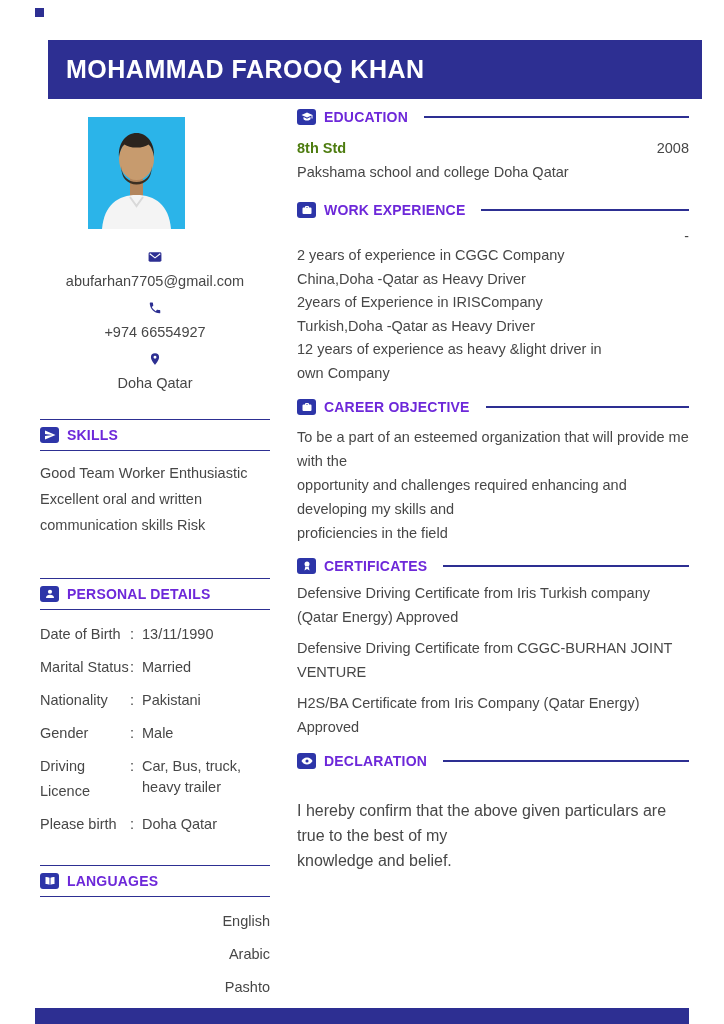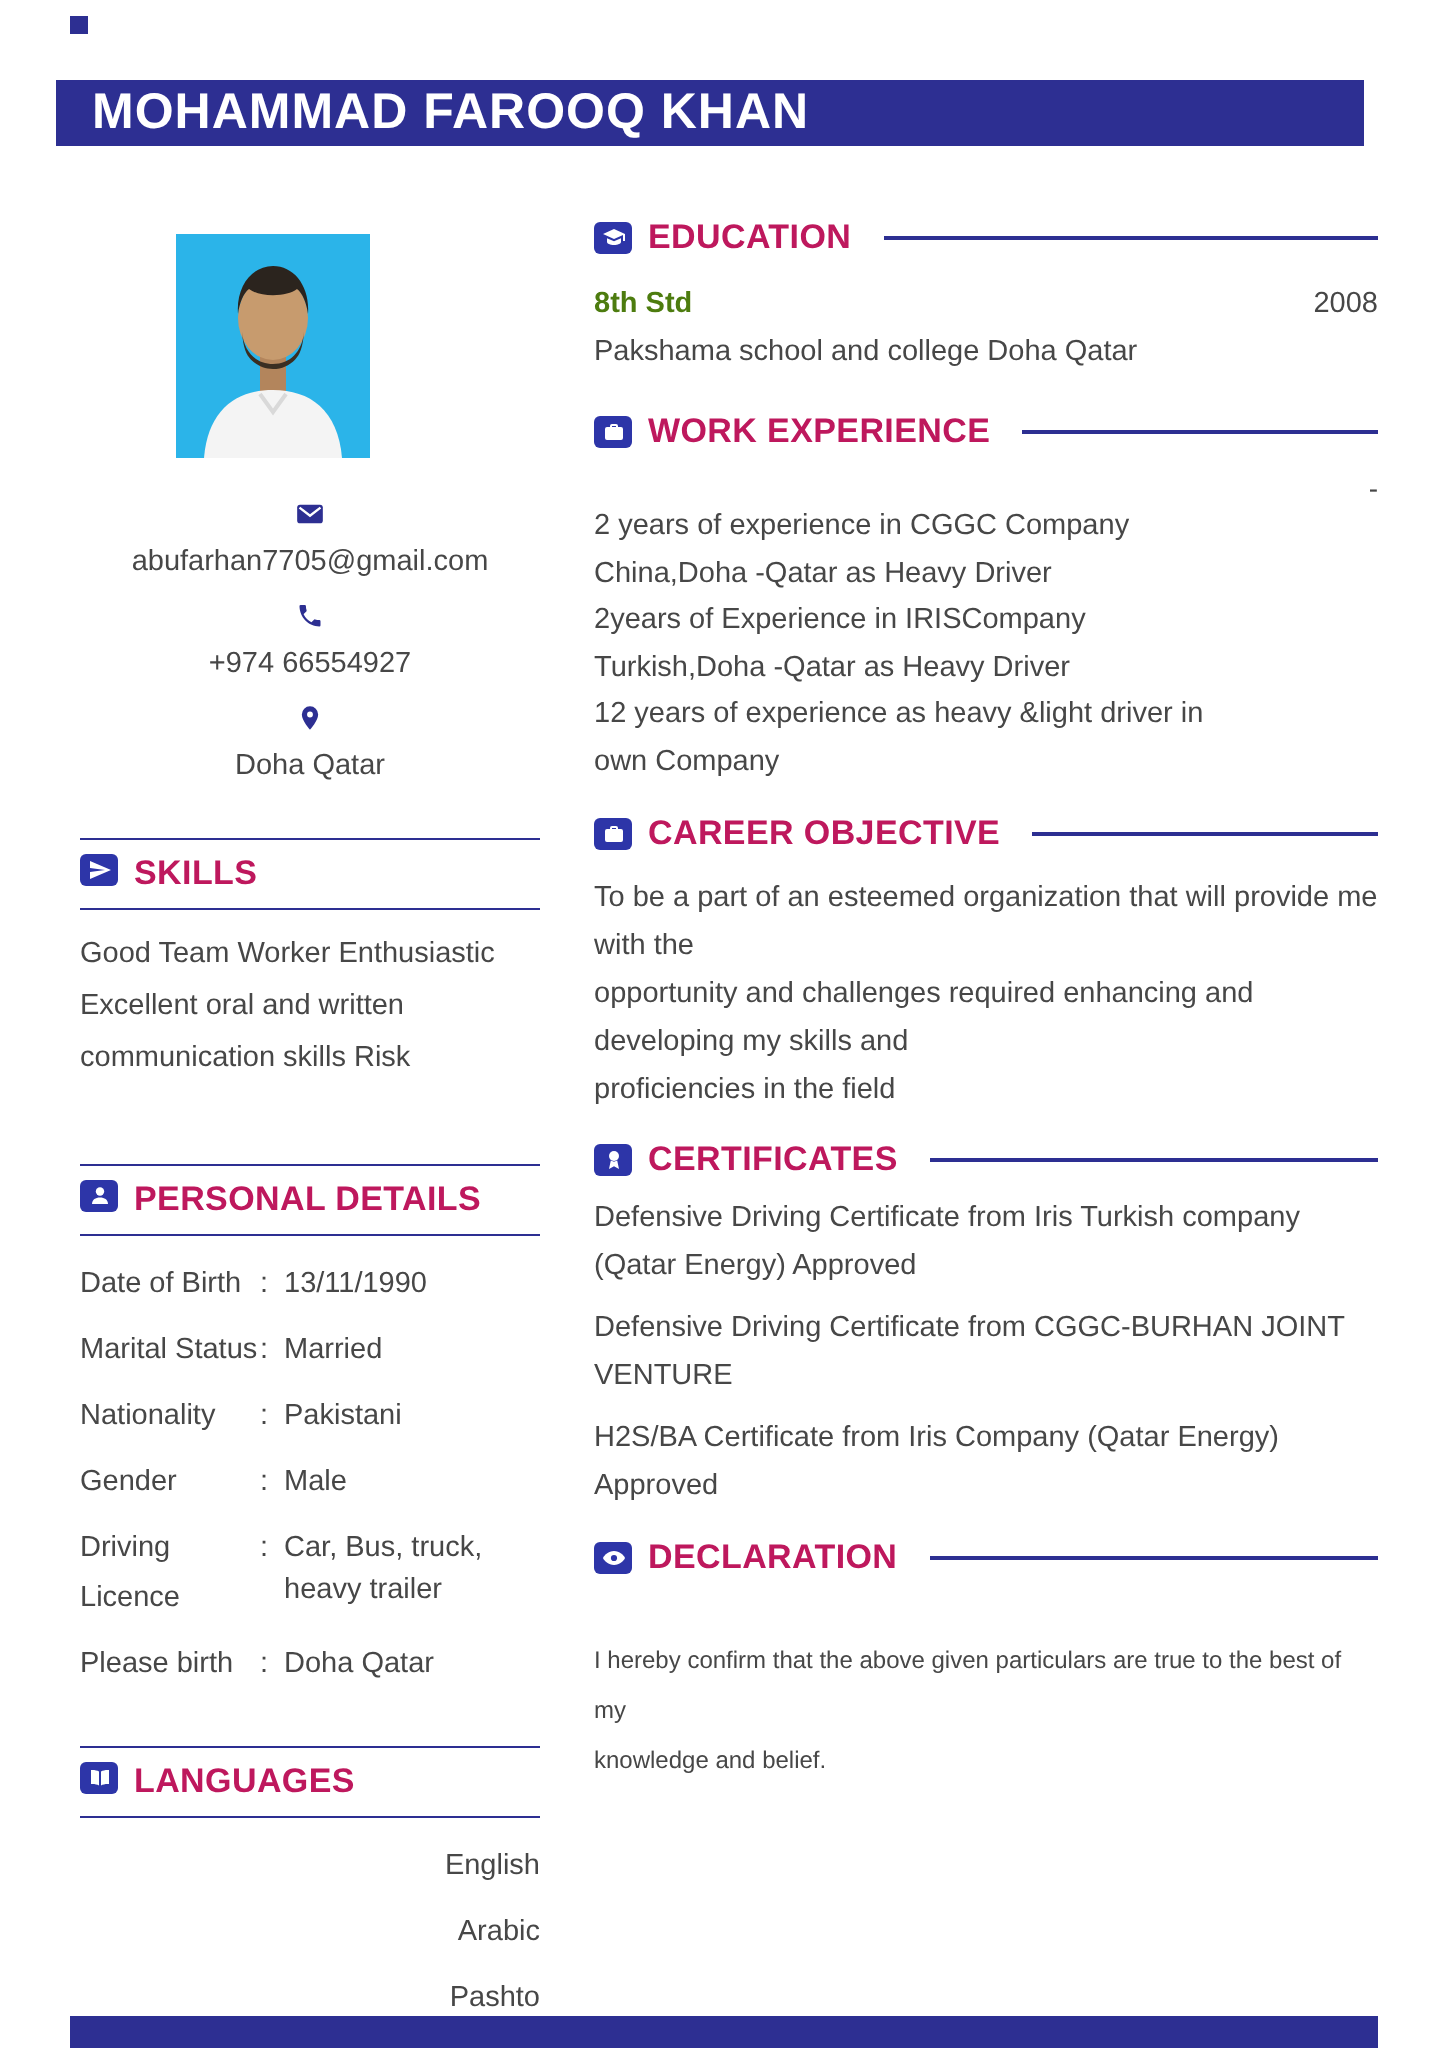--- a/index.html
+++ b/index.html
@@ -4,21 +4,21 @@
 <style>
   html,body { margin:0; padding:0; background:#e8e8e8; }
   .page {
     position:relative; width:724px; height:1024px; margin:0 auto;
     background:#ffffff; overflow:hidden;
     font-family:"Liberation Sans", sans-serif; color:#474747;
   }
   .corner-mark { position:absolute; left:35px; top:8px; width:9px; height:9px; background:#2d2f92; }
 
   .header {
-    position:absolute; left:28px; top:40px; width:654px; height:33px;
+    position:absolute; left:48px; top:40px; width:654px; height:59px;
     background:#2d2f92; display:flex; align-items:center; box-sizing:border-box; padding-left:18px;
   }
   .header .name { color:#ffffff; font-size:25px; font-weight:bold; letter-spacing:0.5px; }
 
   .footer { position:absolute; left:35px; bottom:0; width:654px; height:16px; background:#2d2f92; }
 
   .content { position:absolute; top:105px; left:40px; width:649px; display:flex; gap:27px; }
   .left-col { flex:0 0 230px; width:230px; }
   .right-col { flex:1; min-width:0; }
 
@@ -31,21 +31,21 @@
   .side-heading {
     display:flex; align-items:flex-start; gap:8px;
     border-top:1.5px solid #2d2f92; border-bottom:1.5px solid #2d2f92;
     padding:7px 0; margin-top:28px;
   }
   .hicon {
     width:19px; height:16px; background:#2d35a8; border-radius:3px;
     display:flex; align-items:center; justify-content:center; flex:0 0 19px;
   }
   .hicon svg { width:12px; height:12px; }
-  .htext { color:#be185d; font-weight:bold; font-size:17px; letter-spacing:0.2px; }
+  .htext { color:#6d28d9; font-weight:bold; font-size:14px; letter-spacing:0.2px; }
 
   .skills-text { font-size:14.5px; line-height:26px; padding:9px 0 12px; white-space:pre-line; }
 
   .pd-rows { padding-top:12px; }
   .pd-row { display:grid; grid-template-columns:90px 12px 1fr; margin-bottom:8px; font-size:14.5px; line-height:25px; }
   .pd-value { line-height:21px; padding-top:2px; }
 
   .lang-list { padding-top:14px;text-align:right; }
   .lang-item { font-size:14.5px; line-height:20px; margin-bottom:13px; }
 
@@ -63,21 +63,21 @@
   .work-item { white-space:pre-line; }
 
   .obj-head { margin-top:14px; }
   .objective { margin-top:10px; font-size:14.5px; line-height:24px; white-space:pre-line; }
 
   .cert-head { margin-top:13px; }
   .cert-list { margin-top:6px; }
   .cert { font-size:14.5px; line-height:24px; margin-top:7px; }
 
   .decl-head { margin-top:14px; }
-  .declaration { margin-top:29px; font-size:12px; line-height:25px; white-space:pre-line; }
+  .declaration { margin-top:29px; font-size:16px; line-height:25px; white-space:pre-line; }
 </style>
 </head>
 <body>
 
 <div class="page">
 
   <div class="corner-mark"></div>
 
   <div class="header">
     <span class="name">MOHAMMAD FAROOQ KHAN</span>

